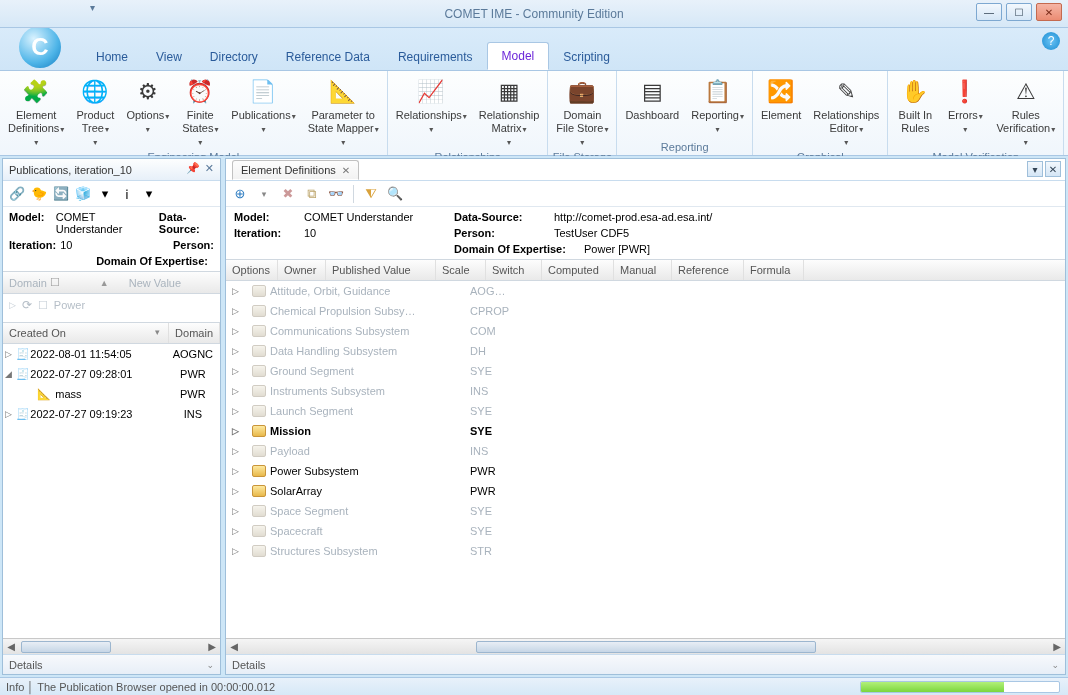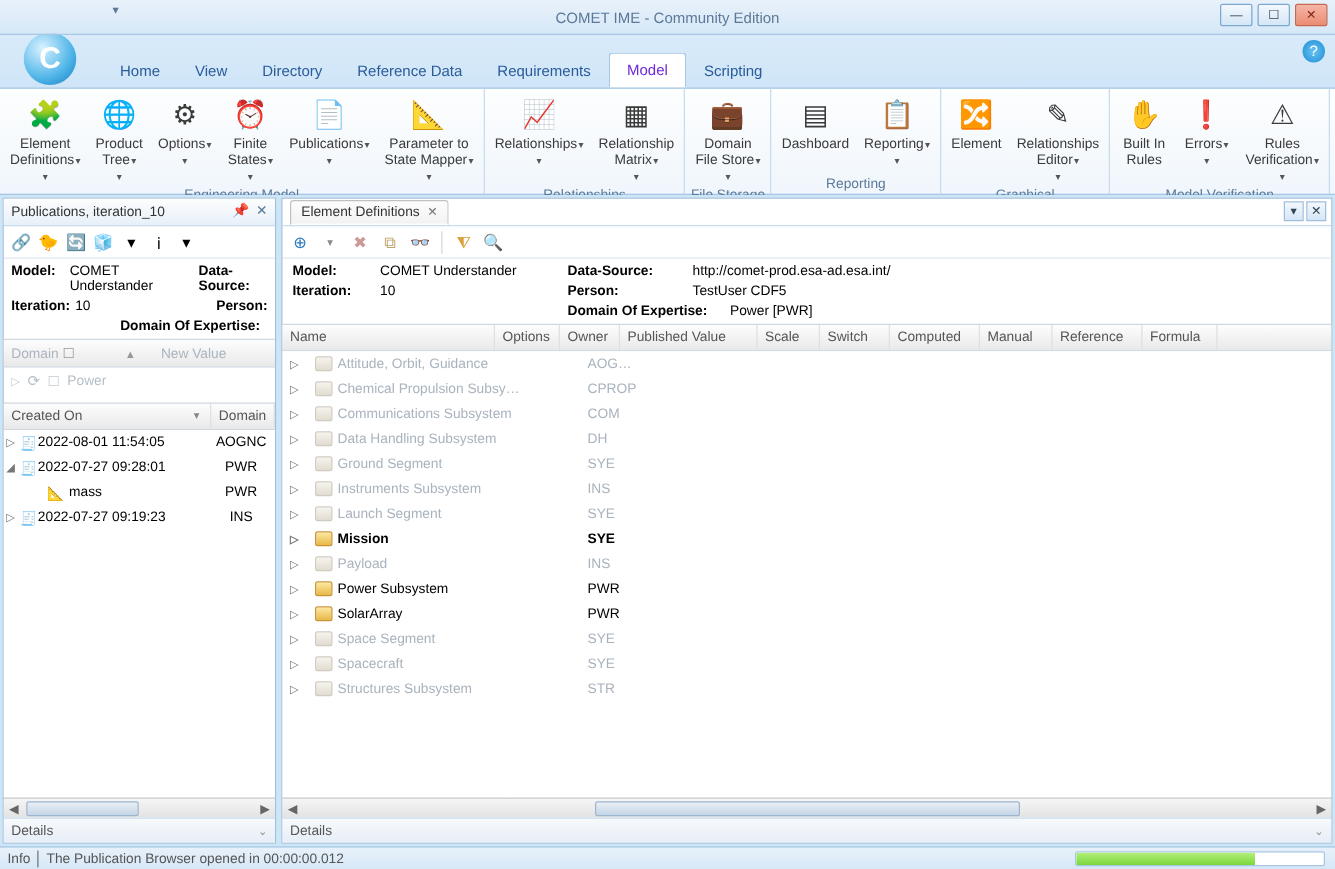--- a/index.html
+++ b/index.html
@@ -390,21 +390,20 @@
         <div style="width:100px;"><b>Person:</b></div>
         <div>TestUser CDF5</div>
       </div>
       <div style="display:flex; margin-top:4px;">
         <div style="width:220px;"></div>
         <div style="width:130px;"><b>Domain Of Expertise:</b></div>
         <div>Power [PWR]</div>
       </div>
     </div>
     <div class="gridhdr" id="ed-cols">
-        <div class="col" style="width: 170px;">Name</div>
         <div class="col" style="width: 52px;">Options</div>
         <div class="col" style="width: 48px;">Owner</div>
         <div class="col" style="width: 110px;">Published Value</div>
         <div class="col" style="width: 50px;">Scale</div>
         <div class="col" style="width: 56px;">Switch</div>
         <div class="col" style="width: 72px;">Computed</div>
         <div class="col" style="width: 58px;">Manual</div>
         <div class="col" style="width: 72px;">Reference</div>
         <div class="col" style="width: 60px;">Formula</div>
       </div>

